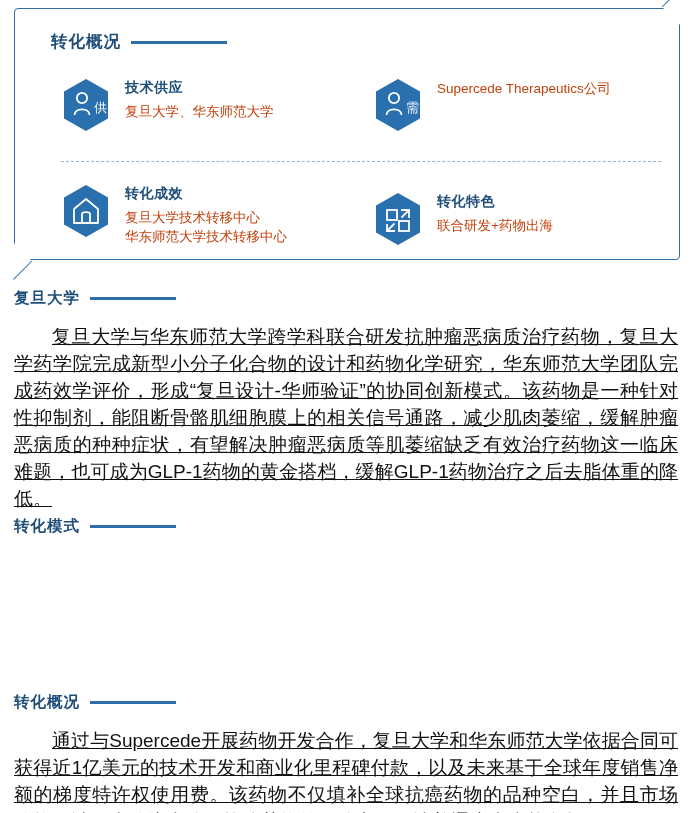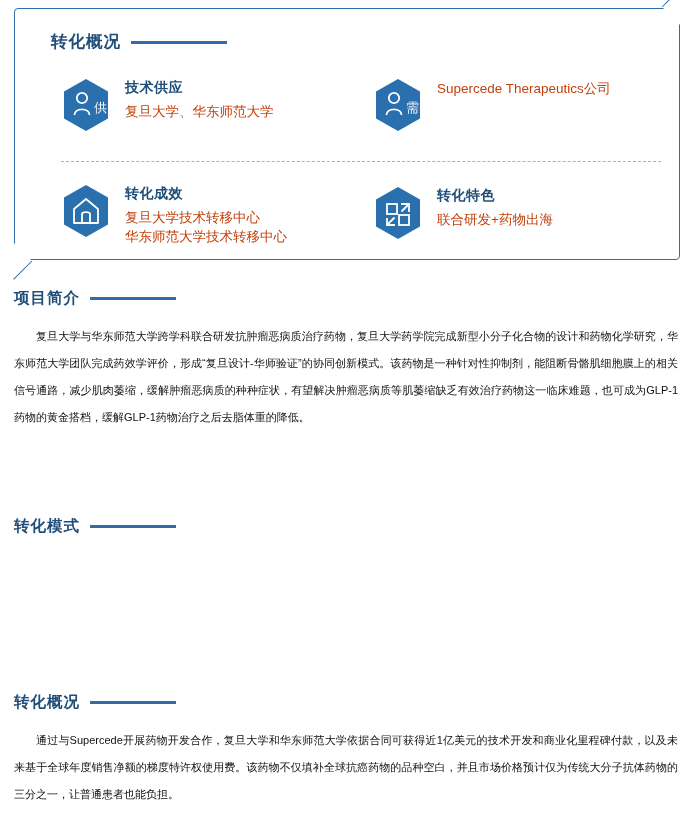--- a/index.html
+++ b/index.html
@@ -128,26 +128,27 @@
     font-weight: bold;
     color: #1f4e79;
     letter-spacing: 1px;
   }
   .section-rule {
     width: 86px;
     height: 3px;
     background: #2f6ca8;
   }
   .section-body {
-    font-size: 11px;
+    font-size: 19px;
     line-height: 27px;
     color: #111111;
     text-align: justify;
     text-indent: 2em;
     padding: 0 2px 0 0;
+    text-decoration: underline;
   }
 </style>
 </head>
 <body>
 
 <div class="overview-card">
 
   <div class="card-title-row">
     <span class="card-title">转化概况</span>
     <span class="title-rule"></span>
@@ -192,42 +193,42 @@
         <path d="M21 40 L21 31 C21 28.5 29 28.5 29 31 L29 40" fill="none" stroke="#ffffff" stroke-width="1.8"></path>
       </svg>
     </div>
     <div class="hex-text">
       <div class="hex-label">转化成效</div>
       <div class="hex-value">复旦大学技术转移中心
 华东师范大学技术转移中心</div>
     </div>
   </div>
 
-  <div class="hex-item" style="left:358px; top:176px; width:300px;">
+  <div class="hex-item" style="left:358px; top:182px; width:300px;">
     <div class="hex">
       <svg width="50" height="56" viewBox="0 0 50 56">
         <polygon points="25,2 47,14.5 47,41.5 25,54 3,41.5 3,14.5" fill="#2a6fae"></polygon>
         <rect x="14" y="19" width="10" height="10" fill="none" stroke="#ffffff" stroke-width="1.8"></rect>
         <path d="M28 19 L36 19 L36 27" fill="none" stroke="#ffffff" stroke-width="1.8"></path>
         <path d="M36 19 L28.5 26.5" stroke="#ffffff" stroke-width="1.8"></path>
         <path d="M22 40 L14 40 L14 33" fill="none" stroke="#ffffff" stroke-width="1.8"></path>
         <path d="M14 40 L21.5 32.5" stroke="#ffffff" stroke-width="1.8"></path>
         <rect x="26" y="30" width="10" height="10" fill="none" stroke="#ffffff" stroke-width="1.8"></rect>
       </svg>
     </div>
     <div class="hex-text">
       <div class="hex-label">转化特色</div>
       <div class="hex-value">联合研发+药物出海</div>
     </div>
   </div>
 </div>
 
 <div class="section" style="top:288px;">
   <div class="section-head">
-    <span class="section-title">项目简介</span>
+    <span class="section-title">复旦大学</span>
     <span class="section-rule"></span>
   </div>
   <div class="section-body">复旦大学与华东师范大学跨学科联合研发抗肿瘤恶病质治疗药物，复旦大学药学院完成新型小分子化合物的设计和药物化学研究，华东师范大学团队完成药效学评价，形成“复旦设计-华师验证”的协同创新模式。该药物是一种针对性抑制剂，能阻断骨骼肌细胞膜上的相关信号通路，减少肌肉萎缩，缓解肿瘤恶病质的种种症状，有望解决肿瘤恶病质等肌萎缩缺乏有效治疗药物这一临床难题，也可成为GLP-1药物的黄金搭档，缓解GLP-1药物治疗之后去脂体重的降低。</div>
 </div>
 
 <div class="section" style="top:516px;">
   <div class="section-head">
     <span class="section-title">转化模式</span>
     <span class="section-rule"></span>
   </div>

